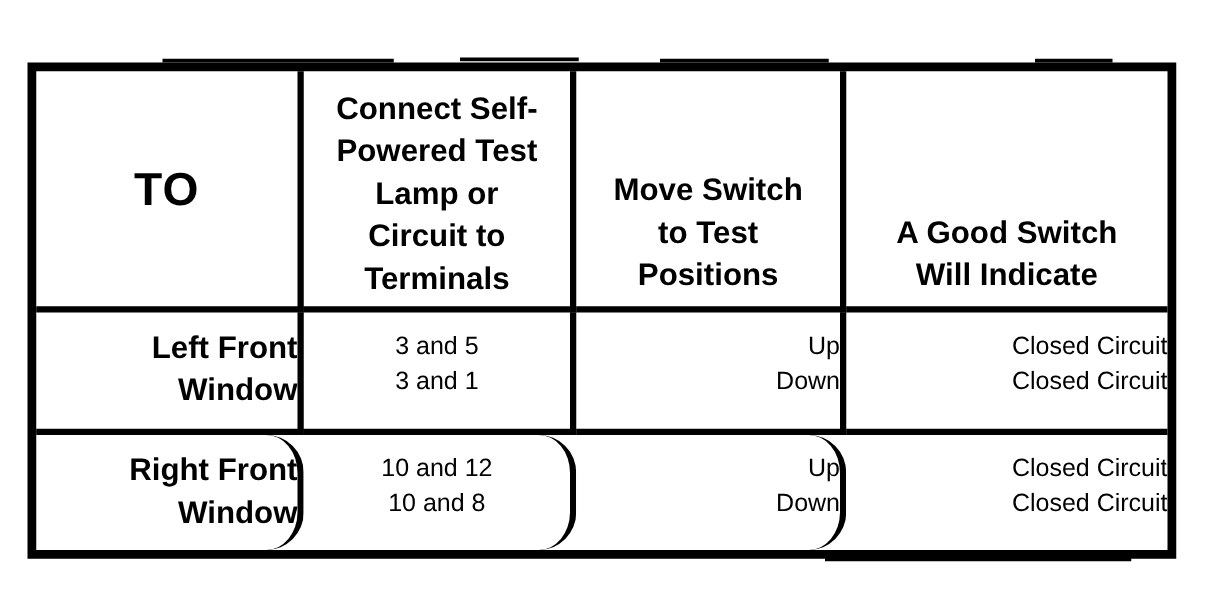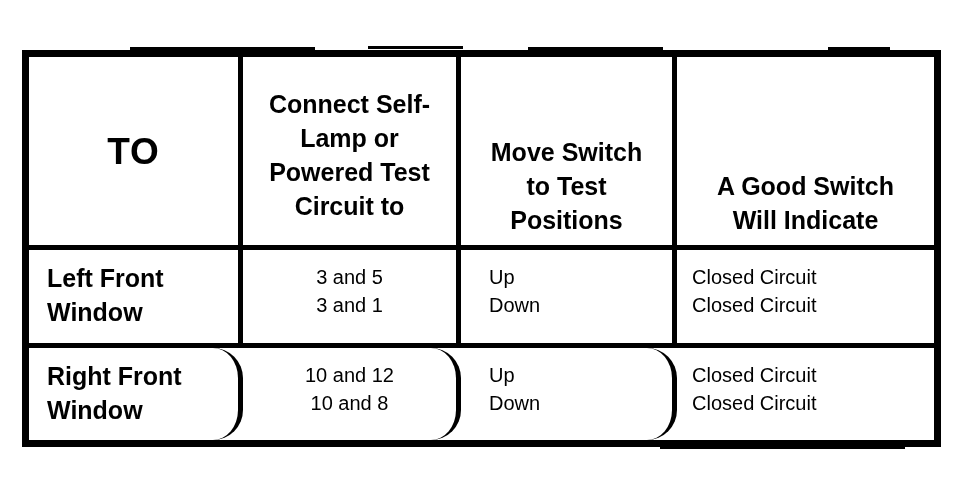--- a/index.html
+++ b/index.html
@@ -28,20 +28,21 @@
     grid-template-columns: 214px 218px 216px auto;
     grid-template-rows: 193px 98px auto;
   }
   .c {
     box-sizing: border-box;
     border-right: 5px solid #000;
     border-bottom: 5px solid #000;
     display: flex;
     flex-direction: column;
     overflow: hidden;
+    text-align: right;
   }
   .c.last-col { border-right: none; }
   .c.last-row { border-bottom: none; border-radius: 30px; }
 
   
   .hd { font-weight: bold; font-size: 25px; line-height: 34px; }
   .hd-totest {
     justify-content: center;
     align-items: center;
     font-weight: bold;
@@ -81,23 +82,24 @@
 </head>
 <body>
 
 <div class="tbl">
 
   <div class="c hd-totest">
     <div class="line">TO</div>
   </div>
   <div class="c hd hd-mid">
     <div class="line">Connect Self-</div>
+    <div class="line">Powered Test</div>
     <div class="line">Lamp or</div>
-    <div class="line">Powered Test</div>
     <div class="line">Circuit to</div>
+    <div class="line">Terminals</div>
   </div>
   <div class="c hd hd-bottom">
     <div class="line">Move Switch</div>
     <div class="line">to Test</div>
     <div class="line">Positions</div>
   </div>
   <div class="c hd hd-bottom last-col">
     <div class="line">A Good Switch</div>
     <div class="line">Will Indicate</div>
   </div>

